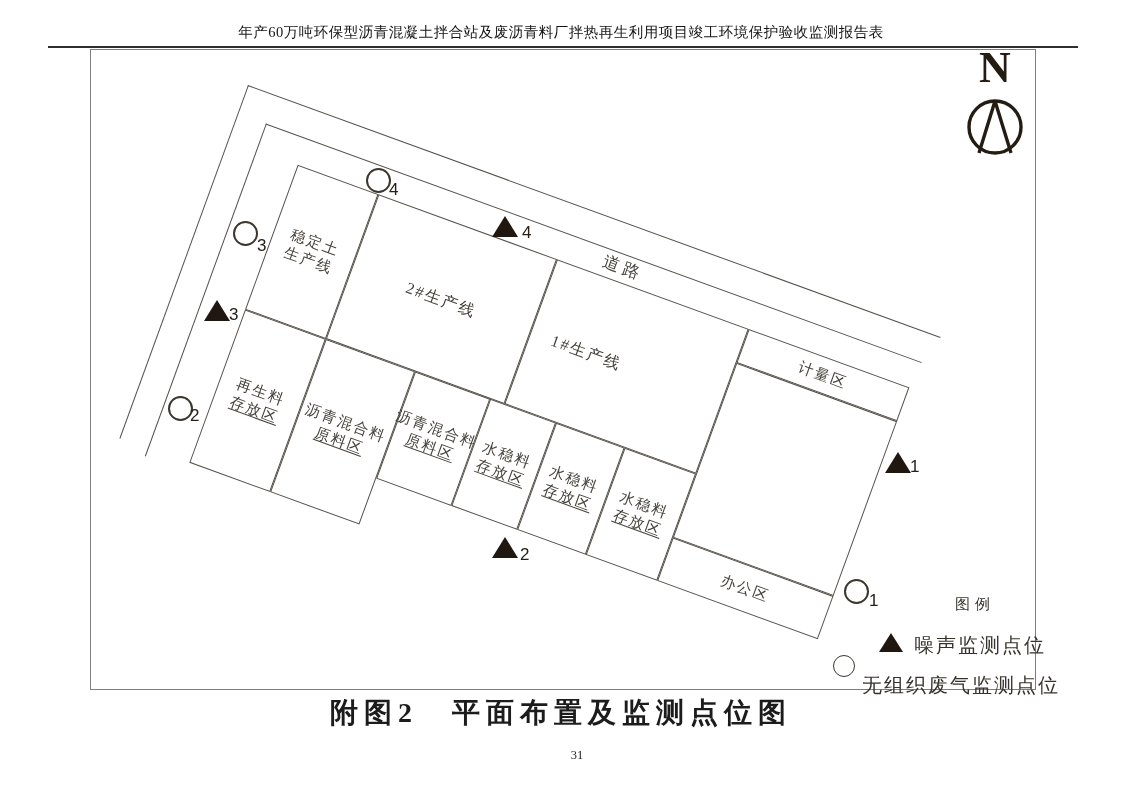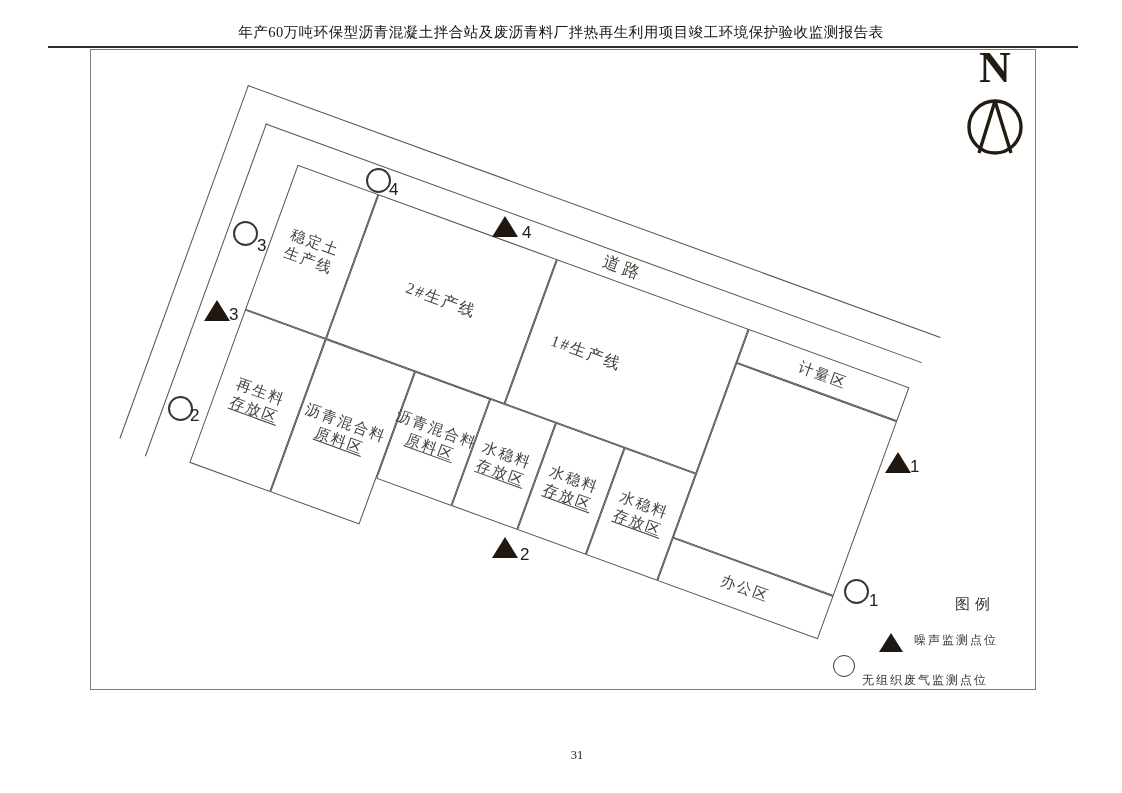--- a/index.html
+++ b/index.html
@@ -47,21 +47,21 @@
         font-size:17px;color:#25201a;line-height:1;}
 
   
   .lg-title{position:absolute;left:905px;top:595px;width:90px;text-align:right;
             font-size:15px;letter-spacing:5px;color:#37322c;}
   .lg-tri{position:absolute;left:879px;top:633px;width:0;height:0;
           border-left:12px solid transparent;border-right:12px solid transparent;
           border-bottom:19px solid #201710;}
   .lg-circ{position:absolute;left:833px;top:655px;width:20px;height:20px;
            border:1.6px solid #3c362f;border-radius:50%;background:#fff;}
-  .lg-label{position:absolute;font-size:12px;letter-spacing:2px;color:#37322c;}
+  .lg-label{position:absolute;font-size:20px;letter-spacing:2px;color:#37322c;}
 </style>
 </head>
 <body>
 
 <div class="page">
 
   <div class="hdr">年产60万吨环保型沥青混凝土拌合站及废沥青料厂拌热再生利用项目竣工环境保护验收监测报告表</div>
   <div class="hdr-rule"></div>
 
   <div class="frame"></div>
@@ -175,15 +175,16 @@
   </div>
 
   <div>
     <div class="lg-title">图例</div>
     <div class="lg-tri"></div>
     <div class="lg-label" style="left:914px;top:632px">噪声监测点位</div>
     <div class="lg-circ"></div>
     <div class="lg-label" style="left:862px;top:672px">无组织废气监测点位</div>
   </div>
 
+  <div class="caption">附图2　平面布置及监测点位图</div>
   <div class="pagenum">31</div>
 
 </div>
 
 </body></html>

